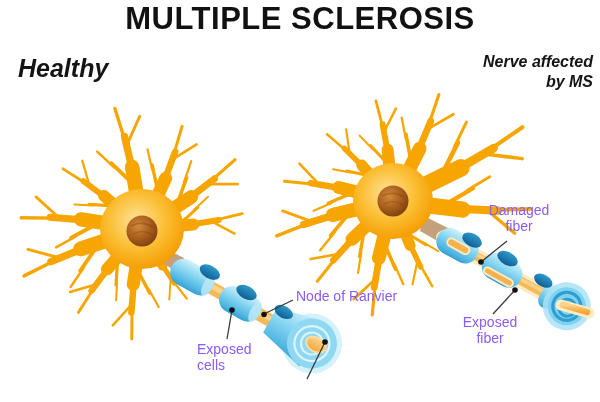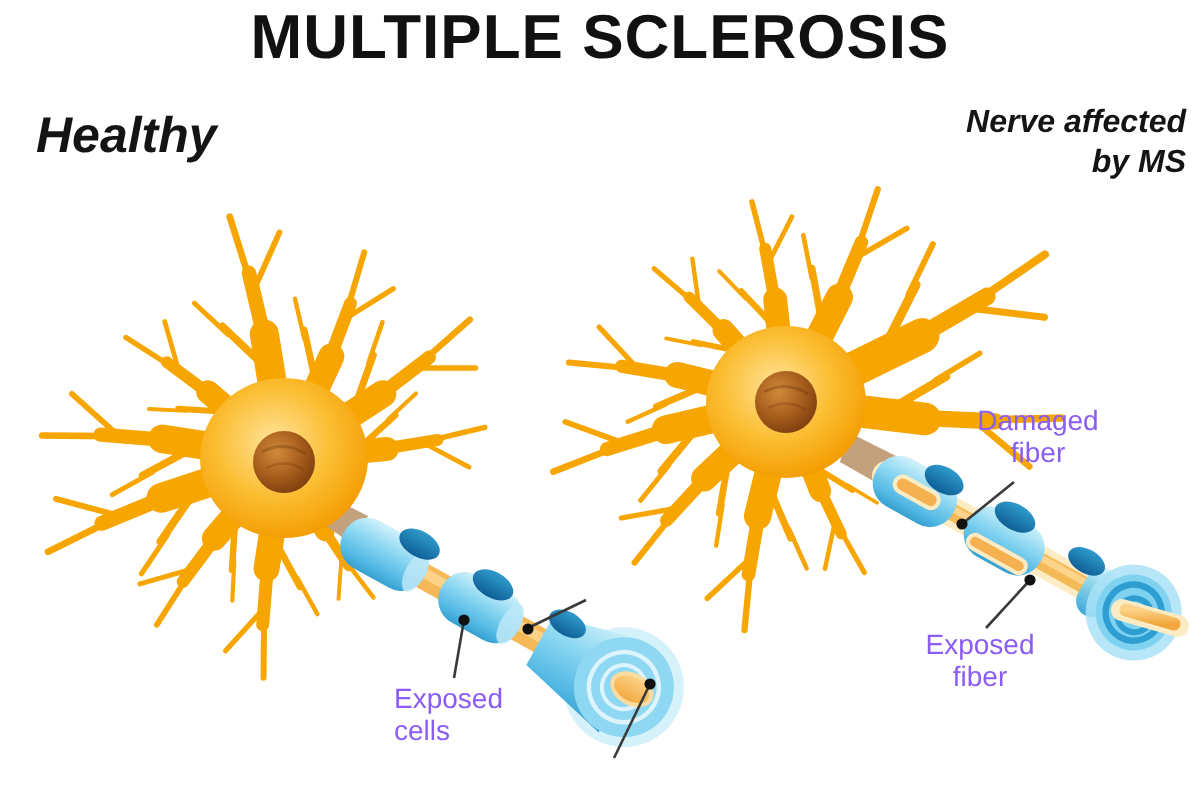--- a/index.html
+++ b/index.html
@@ -191,20 +191,21 @@
 
   <div class="txt title">MULTIPLE SCLEROSIS</div>
 
   <div class="txt panel-heading heading-left">Healthy</div>
 
   <div class="txt panel-heading heading-right">
     <div>Nerve affected</div>
     <div>by MS</div>
   </div>
 
+  <div class="txt anno lbl-node">Node of Ranvier</div>
 
   <div class="txt anno lbl-schwann">
     <div>Exposed</div>
     <div>cells</div>
   </div>
 
 
   <div class="txt anno center lbl-damaged">
     <div>Damaged</div>
     <div>fiber</div>

